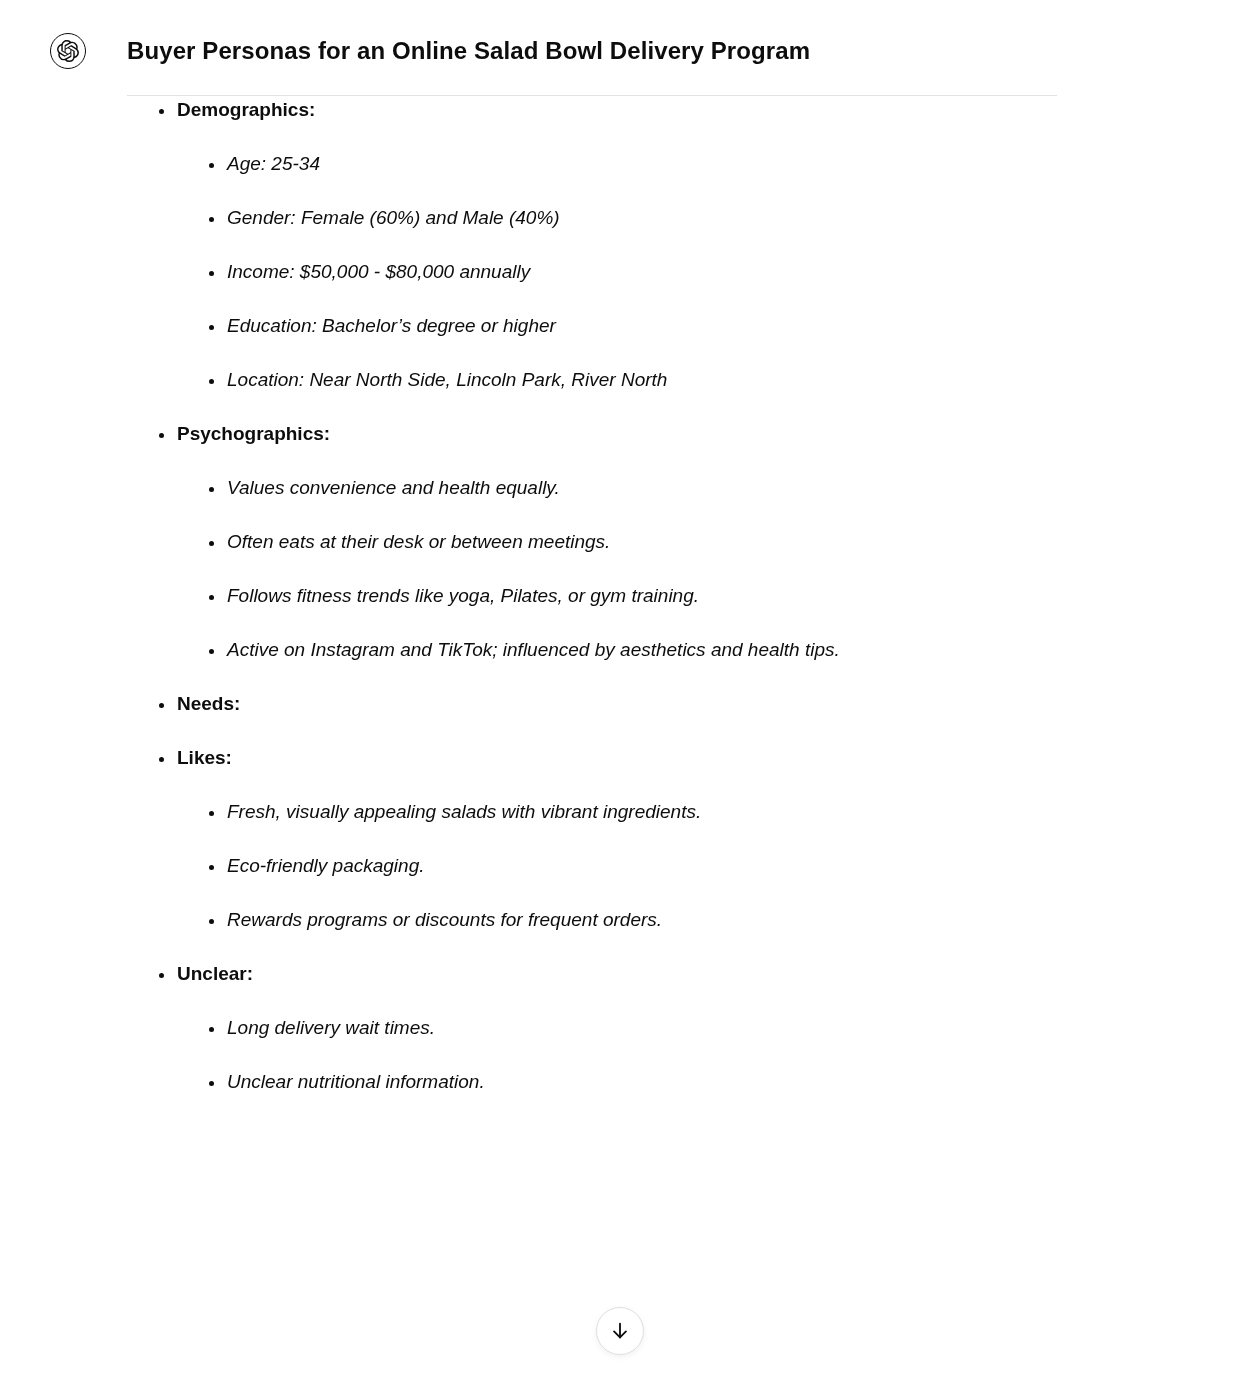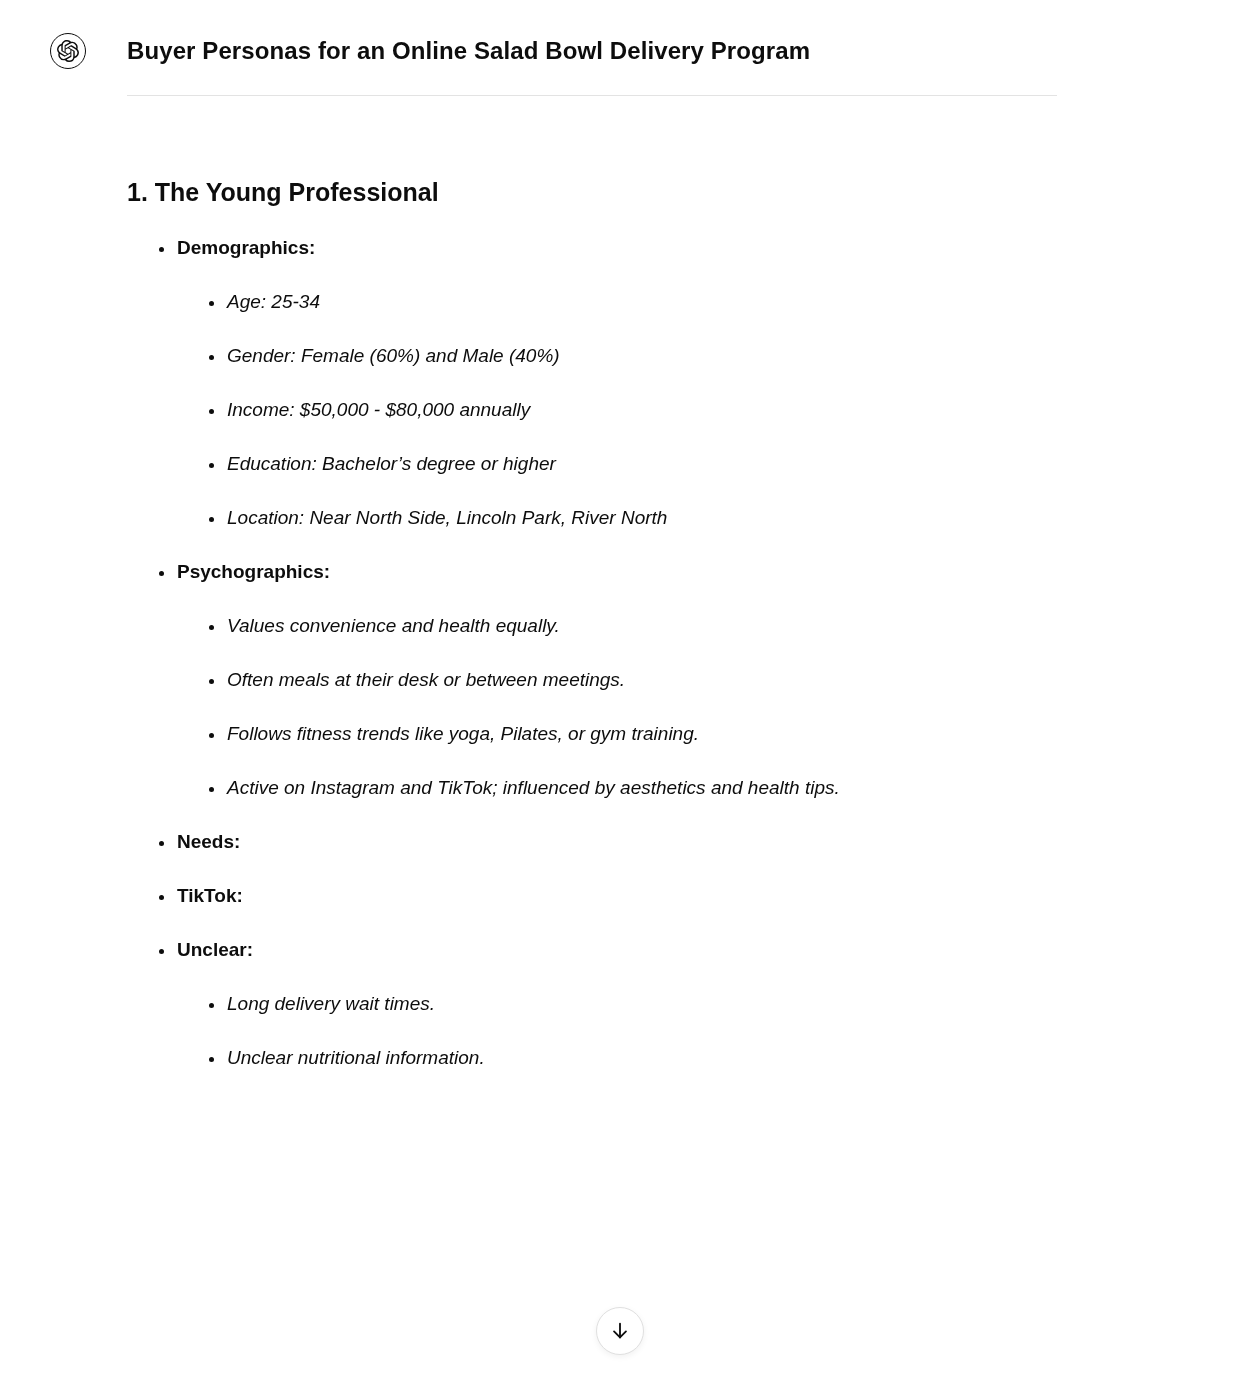--- a/index.html
+++ b/index.html
@@ -104,51 +104,55 @@
       <svg viewBox="0 0 24 24" fill="#0d0d0d" xmlns="http://www.w3.org/2000/svg" aria-hidden="true">
         <path d="M22.2819 9.8211a5.9847 5.9847 0 0 0-.5157-4.9108 6.0462 6.0462 0 0 0-6.5098-2.9A6.0651 6.0651 0 0 0 4.9807 4.1818a5.9847 5.9847 0 0 0-3.9977 2.9 6.0462 6.0462 0 0 0 .7427 7.0966 5.98 5.98 0 0 0 .511 4.9107 6.051 6.051 0 0 0 6.5146 2.9001A5.9847 5.9847 0 0 0 13.2599 24a6.0557 6.0557 0 0 0 5.7718-4.2058 5.9894 5.9894 0 0 0 3.9977-2.9001 6.0557 6.0557 0 0 0-.7475-7.073zM13.2599 22.4302a4.4755 4.4755 0 0 1-2.8764-1.0408l.1419-.0804 4.7783-2.7582a.7948.7948 0 0 0 .3927-.6813v-6.7369l2.02 1.1686a.071.071 0 0 1 .038.052v5.5826a4.504 4.504 0 0 1-4.4945 4.4944zm-9.6607-4.1254a4.4708 4.4708 0 0 1-.5346-3.0137l.142.0852 4.783 2.7582a.7712.7712 0 0 0 .7806 0l5.8428-3.3685v2.3324a.0804.0804 0 0 1-.0332.0615L9.74 19.9502a4.4992 4.4992 0 0 1-6.1408-1.6454zM2.3408 7.8956a4.485 4.485 0 0 1 2.3655-1.9728V11.6a.7664.7664 0 0 0 .3879.6765l5.8144 3.3543-2.0201 1.1685a.0757.0757 0 0 1-.071 0L4.0069 13.919a4.504 4.504 0 0 1-1.6661-6.0234zm16.5963 3.8558-5.8334-3.3874L15.1192 7.2a.0757.0757 0 0 1 .071 0l4.8303 2.7913a4.4944 4.4944 0 0 1-.6765 8.1042v-5.6772a.79.79 0 0 0-.4069-.6669zm2.0107-3.0231-.142-.0852-4.7735-2.7818a.7759.7759 0 0 0-.7854 0L9.409 9.2297V6.8974a.0662.0662 0 0 1 .0284-.0615l4.8303-2.7866a4.4992 4.4992 0 0 1 6.6802 4.66zM8.3065 12.863l-2.02-1.1638a.0804.0804 0 0 1-.038-.0567V6.0742a4.4992 4.4992 0 0 1 7.3757-3.4537l-.142.0805L8.704 5.459a.7948.7948 0 0 0-.3927.6813zm1.0976-2.3654 2.602-1.4998 2.6069 1.4998v2.9994l-2.5974 1.4997-2.6067-1.4997z"></path>
       </svg>
     </div>
     <h1 class="title">Buyer Personas for an Online Salad Bowl Delivery Program</h1>
   </header>
 
   <div class="rule"></div>
 
   <main class="content">
-    <h2 class="section-heading">1. The Young Professional</h2>
 
     <ul class="l1">
 
       <li>
         <span class="lbl">Demographics:</span>
         <ul class="l2">
           <li><span>Age: 25-34</span></li>
           <li><span>Gender: Female (60%) and Male (40%)</span></li>
           <li><span>Income: $50,000 - $80,000 annually</span></li>
           <li><span>Education: Bachelor’s degree or higher</span></li>
           <li><span>Location: Near North Side, Lincoln Park, River North</span></li>
         </ul>
       </li>
 
       <li>
         <span class="lbl">Psychographics:</span>
         <ul class="l2">
           <li><span>Values convenience and health equally.</span></li>
-          <li><span>Often meals at their desk or between meetings.</span></li>
+          <li><span>Often eats at their desk or between meetings.</span></li>
           <li><span>Follows fitness trends like yoga, Pilates, or gym training.</span></li>
           <li><span>Active on Instagram and TikTok; influenced by aesthetics and health tips.</span></li>
         </ul>
       </li>
 
       <li>
         <span class="lbl">Needs:</span>
       </li>
 
       <li>
-        <span class="lbl">TikTok:</span>
+        <span class="lbl">Likes:</span>
+        <ul class="l2">
+          <li><span>Fresh, visually appealing salads with vibrant ingredients.</span></li>
+          <li><span>Eco-friendly packaging.</span></li>
+          <li><span>Rewards programs or discounts for frequent orders.</span></li>
+        </ul>
       </li>
 
       <li>
         <span class="lbl">Unclear:</span>
         <ul class="l2">
           <li><span>Long delivery wait times.</span></li>
           <li><span>Unclear nutritional information.</span></li>
         </ul>
       </li>
 

